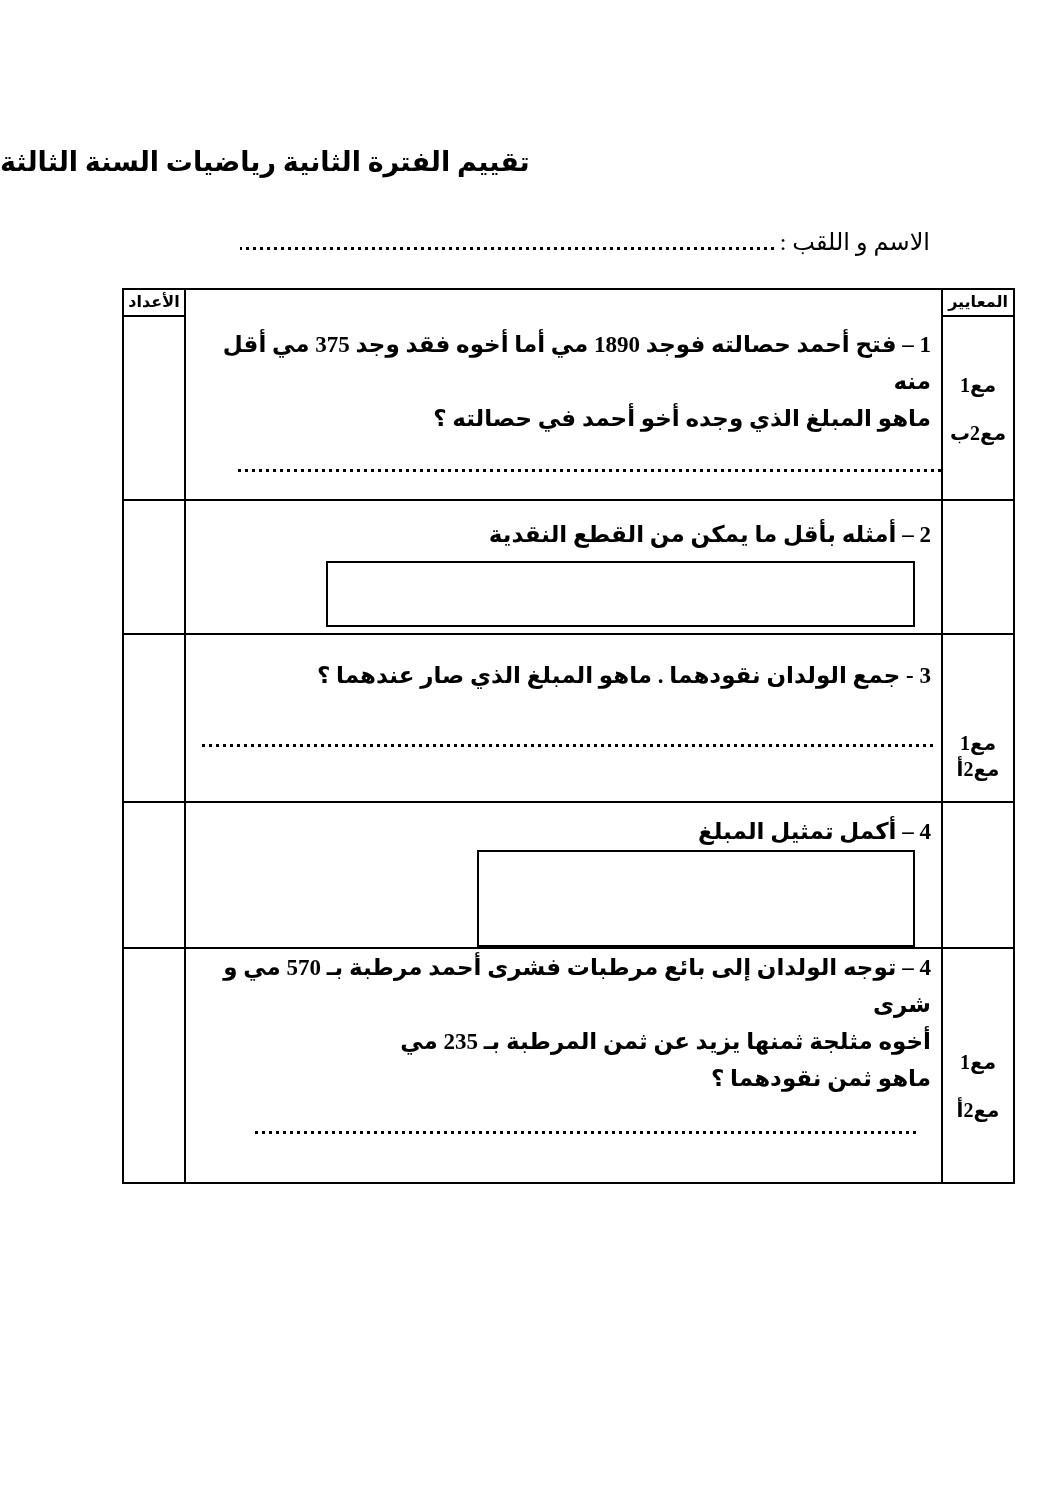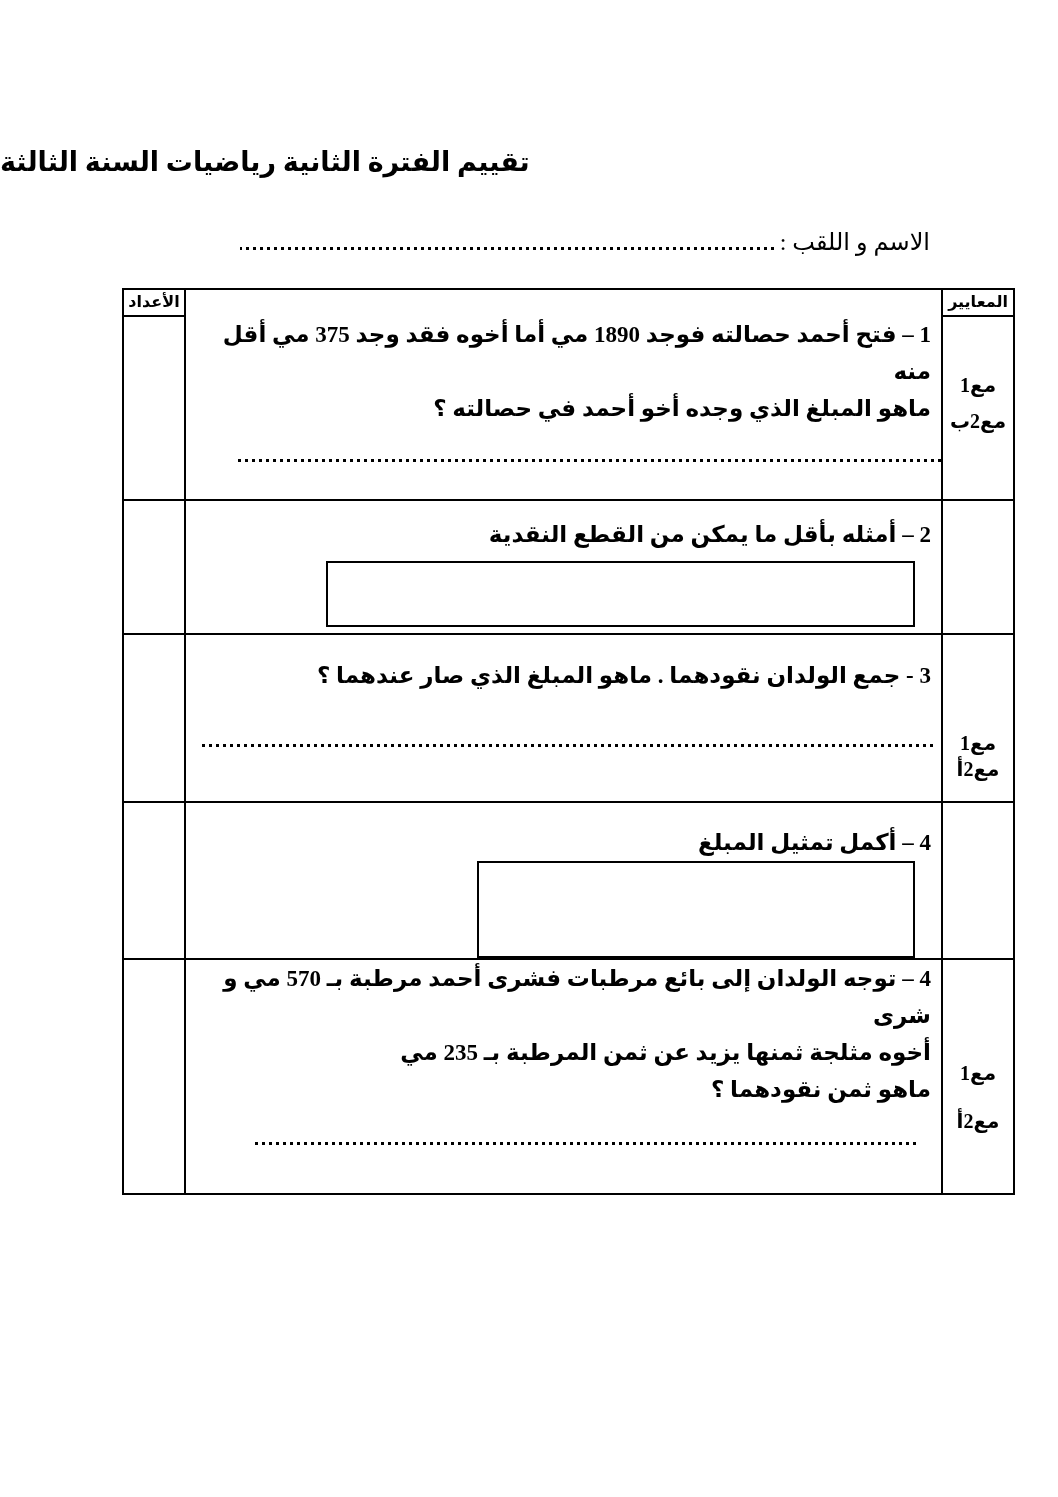--- a/index.html
+++ b/index.html
@@ -99,33 +99,33 @@
     <colgroup>
       <col style="width:72px">
       <col style="width:757px">
       <col style="width:62px">
     </colgroup>
 
     <tbody>
         <tr style="height:25px">
       <td class="hdr-cell">المعايير</td>
       <td rowspan="2">
-        <div class="q-text" style="padding-top:26px">
+        <div class="q-text" style="padding-top:36px">
           <div>1 – فتح أحمد حصالته فوجد 1890 مي أما أخوه فقد وجد 375 مي أقل منه</div>
           <div>ماهو المبلغ الذي وجده أخو أحمد في حصالته ؟</div>
         </div>
         <div class="dots" style="margin:32px 0 0 52px"></div>
       </td>
       <td class="hdr-cell">الأعداد</td>
     </tr>
 
     <tr style="height:184px">
       <td class="crit-cell">
         <div class="crit-label" style="padding-top:55px">مع1</div>
-        <div class="crit-label" style="margin-top:10px">مع2ب</div>
+        <div class="crit-label" style="margin-top:22px">مع2ب</div>
       </td>
       <td></td>
     </tr>
 
     <tr style="height:134px">
       <td class="crit-cell"></td>
       <td>
         <div class="q-text" style="padding-top:15px">2 – أمثله بأقل ما يمكن من القطع النقدية</div>
         <div class="answer-box" style="width:585px; height:62px; margin:8px 26px 0 0"></div>
       </td>
@@ -140,21 +140,21 @@
       <td>
         <div class="q-text" style="padding-top:22px">3 -  جمع الولدان نقودهما . ماهو المبلغ الذي صار عندهما ؟</div>
         <div class="dots" style="margin:50px 8px 0 15px"></div>
       </td>
       <td></td>
     </tr>
 
     <tr style="height:142px">
       <td class="crit-cell"></td>
       <td>
-        <div class="q-text" style="padding-top:21px">4 – أكمل تمثيل  المبلغ</div>
+        <div class="q-text" style="padding-top:10px">4 – أكمل تمثيل  المبلغ</div>
         <div class="answer-box" style="width:434px; height:93px; margin:0 26px 0 0"></div>
       </td>
       <td></td>
     </tr>
 
     <tr style="height:235px">
       <td class="crit-cell">
         <div class="crit-label" style="padding-top:100px">مع1</div>
         <div class="crit-label" style="margin-top:22px">مع2أ</div>
       </td>

